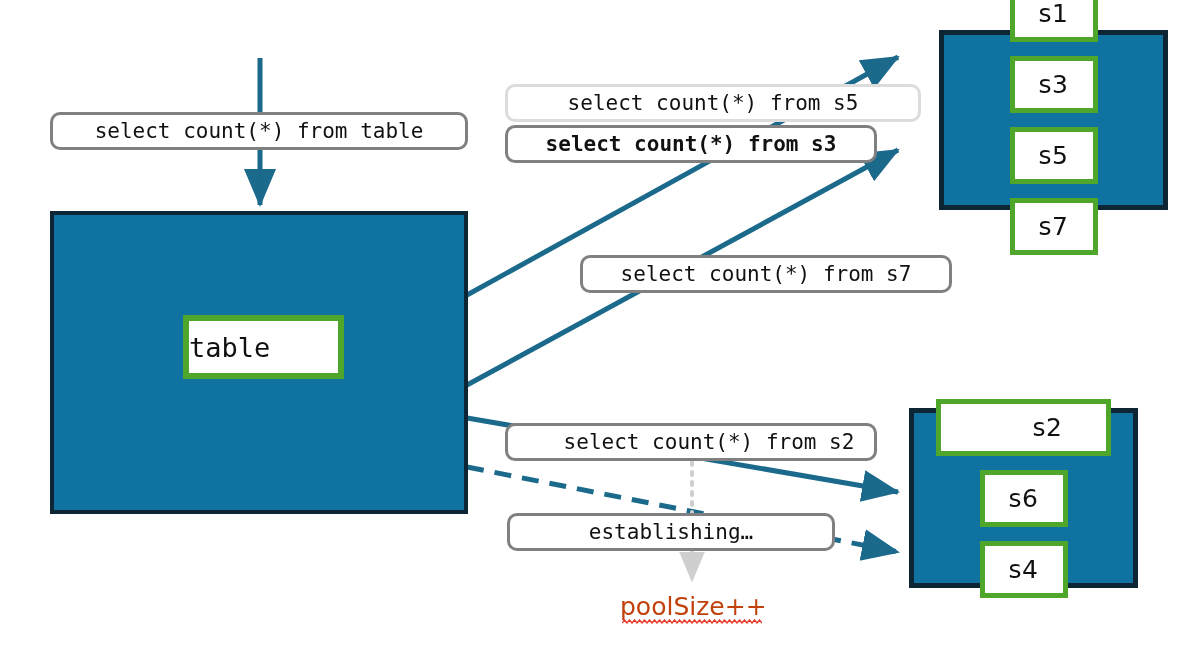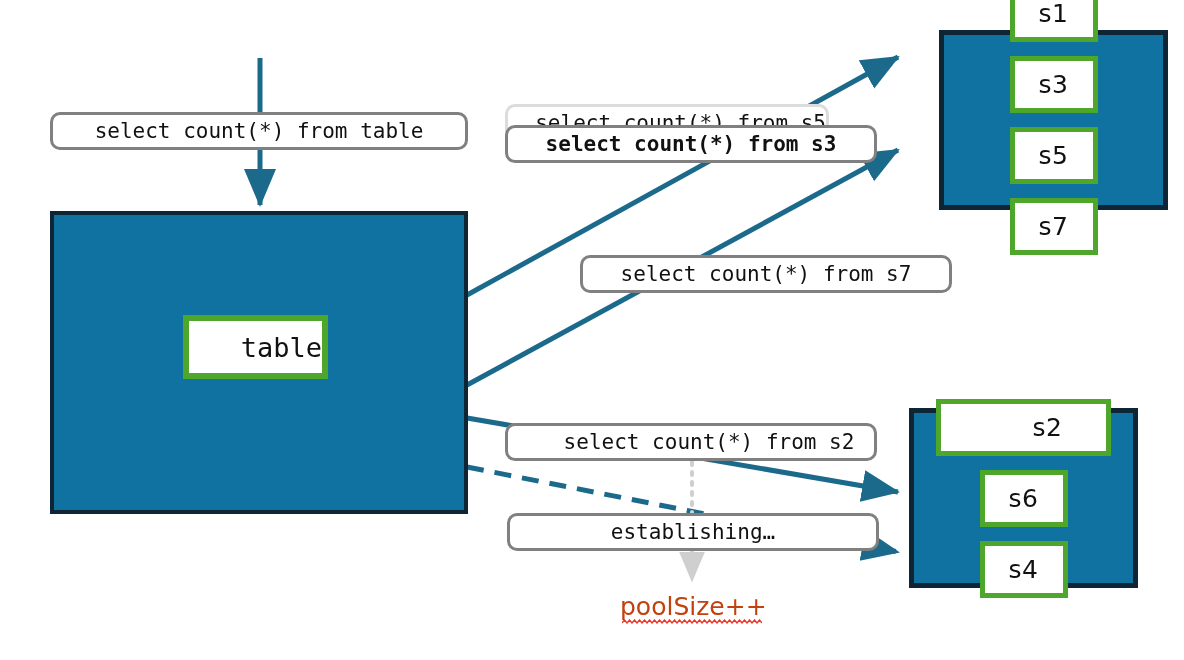--- a/index.html
+++ b/index.html
@@ -67,32 +67,31 @@
     width: 418px;
     height: 303px;
     background: #0f72a0;
     border: 4px solid #0d2535;
     box-sizing: border-box;
   }
   #table-node {
     position: absolute;
     left: 129px;
     top: 100px;
-    width: 145px;
+    width: 161px;
     height: 64px;
     background: #ffffff;
     border: 6px solid #4ea72b;
     box-sizing: border-box;
     display: flex;
     align-items: center;
-    justify-content: flex-end;
+    justify-content: flex-start;
     font-family: "DejaVu Sans Mono", monospace;
     font-size: 27px;
     color: #111111;
-    padding-left: 27px;
   }
 
   
   .qlabel {
     position: absolute;
     background: #ffffff;
     border: 3px solid #808080;
     border-radius: 10px;
     box-sizing: border-box;
     display: flex;
@@ -186,37 +185,37 @@
       <div class="node small">
         <span>s4</span>
       </div>
     </div>
   </div>
 
   <div class="qlabel" style="left:50px; top:112px; width:418px;">
     <span>select count(*) from table</span>
   </div>
 
-  <div class="qlabel faint" style="left:505px; top:104px; width:324px;justify-content:flex-end;">
+  <div class="qlabel faint" style="left:505px; top:84px; width:416px;">
     <span>select count(*) from s5</span>
   </div>
 
   <div class="qlabel" style="left:505px; top:125px; width:372px;font-weight:bold;">
     <span>select count(*) from s3</span>
   </div>
 
   <div class="qlabel" style="left:580px; top:255px; width:372px;">
     <span>select count(*) from s7</span>
   </div>
 
   <div class="qlabel" style="left:505px; top:423px; width:372px;padding-left:36px;">
     <span>select count(*) from s2</span>
   </div>
 
-  <div class="qlabel" style="left:507px; top:513px; width:372px;">
+  <div class="qlabel" style="left:507px; top:513px; width:328px;">
     <span>establishing…</span>
   </div>
 
   <div id="poolsize">
     <span>poolSize++</span>
     <svg class="squiggle" viewBox="0 0 140 5" preserveAspectRatio="none" xmlns="http://www.w3.org/2000/svg">
       <path d="M0,4 L2.5,1 L5,4 L7.5,1 L10,4 L12.5,1 L15,4 L17.5,1 L20,4 L22.5,1
                L25,4 L27.5,1 L30,4 L32.5,1 L35,4 L37.5,1 L40,4 L42.5,1 L45,4
                L47.5,1 L50,4 L52.5,1 L55,4 L57.5,1 L60,4 L62.5,1 L65,4 L67.5,1
                L70,4 L72.5,1 L75,4 L77.5,1 L80,4 L82.5,1 L85,4 L87.5,1 L90,4

